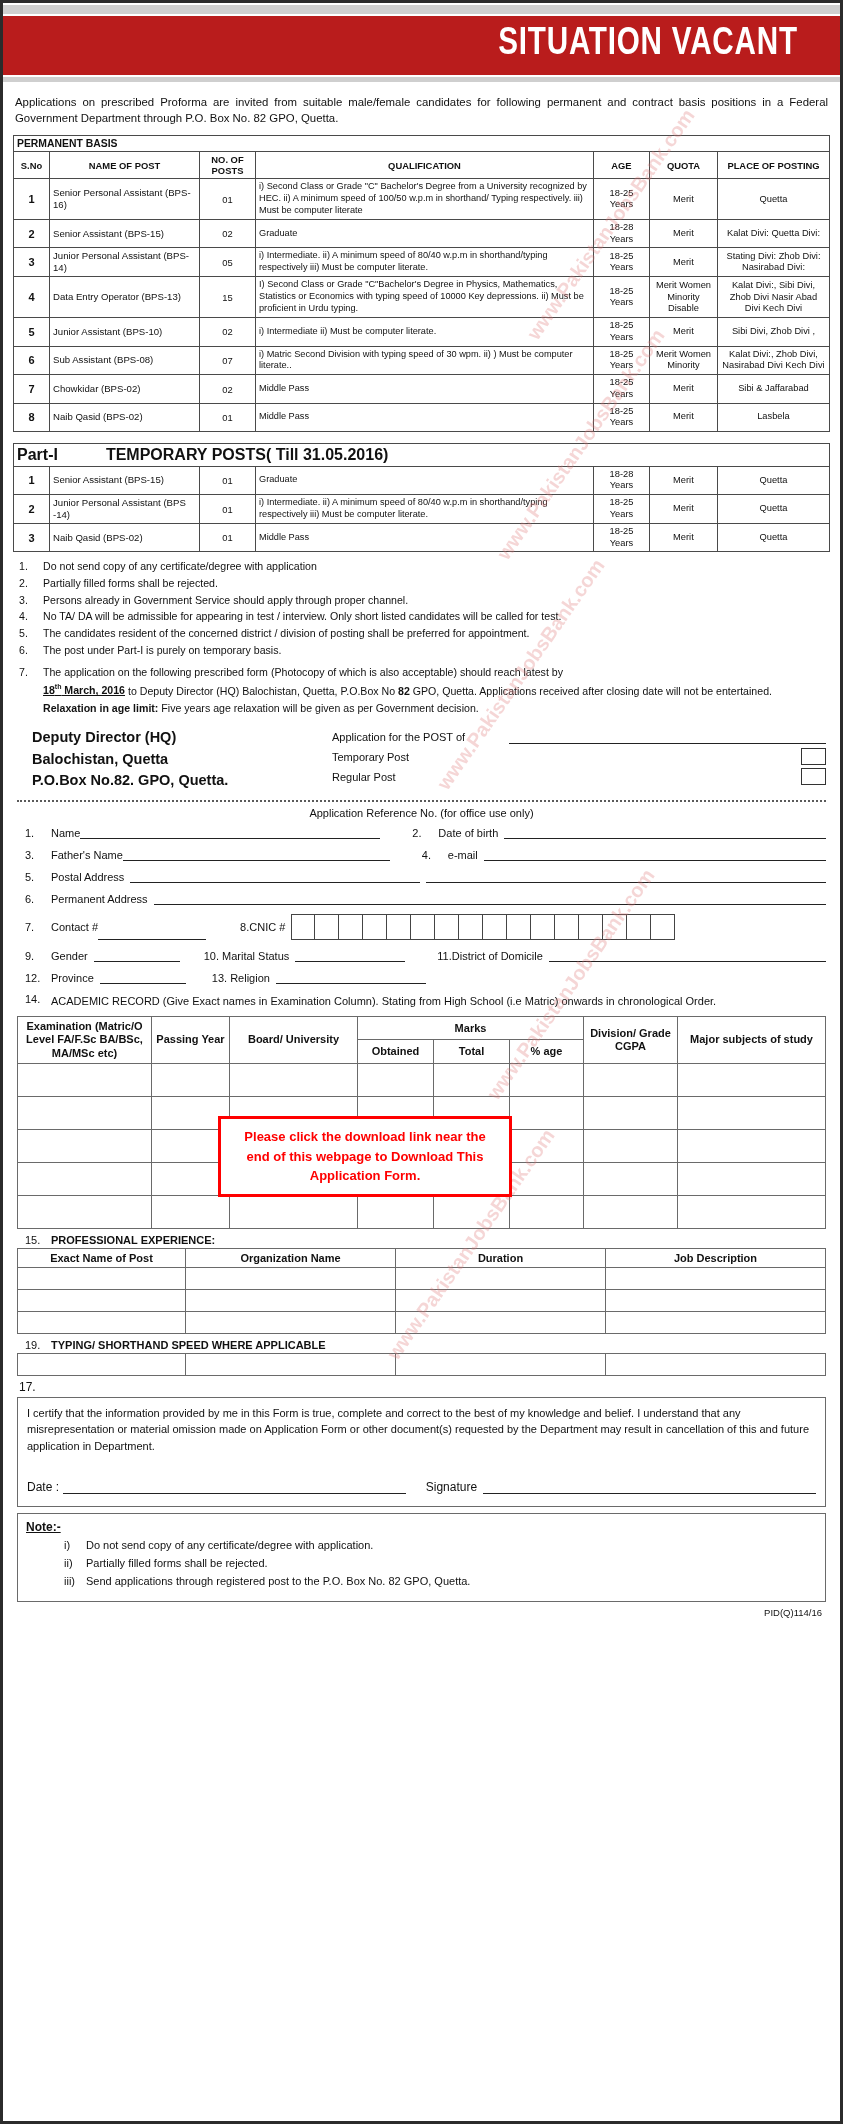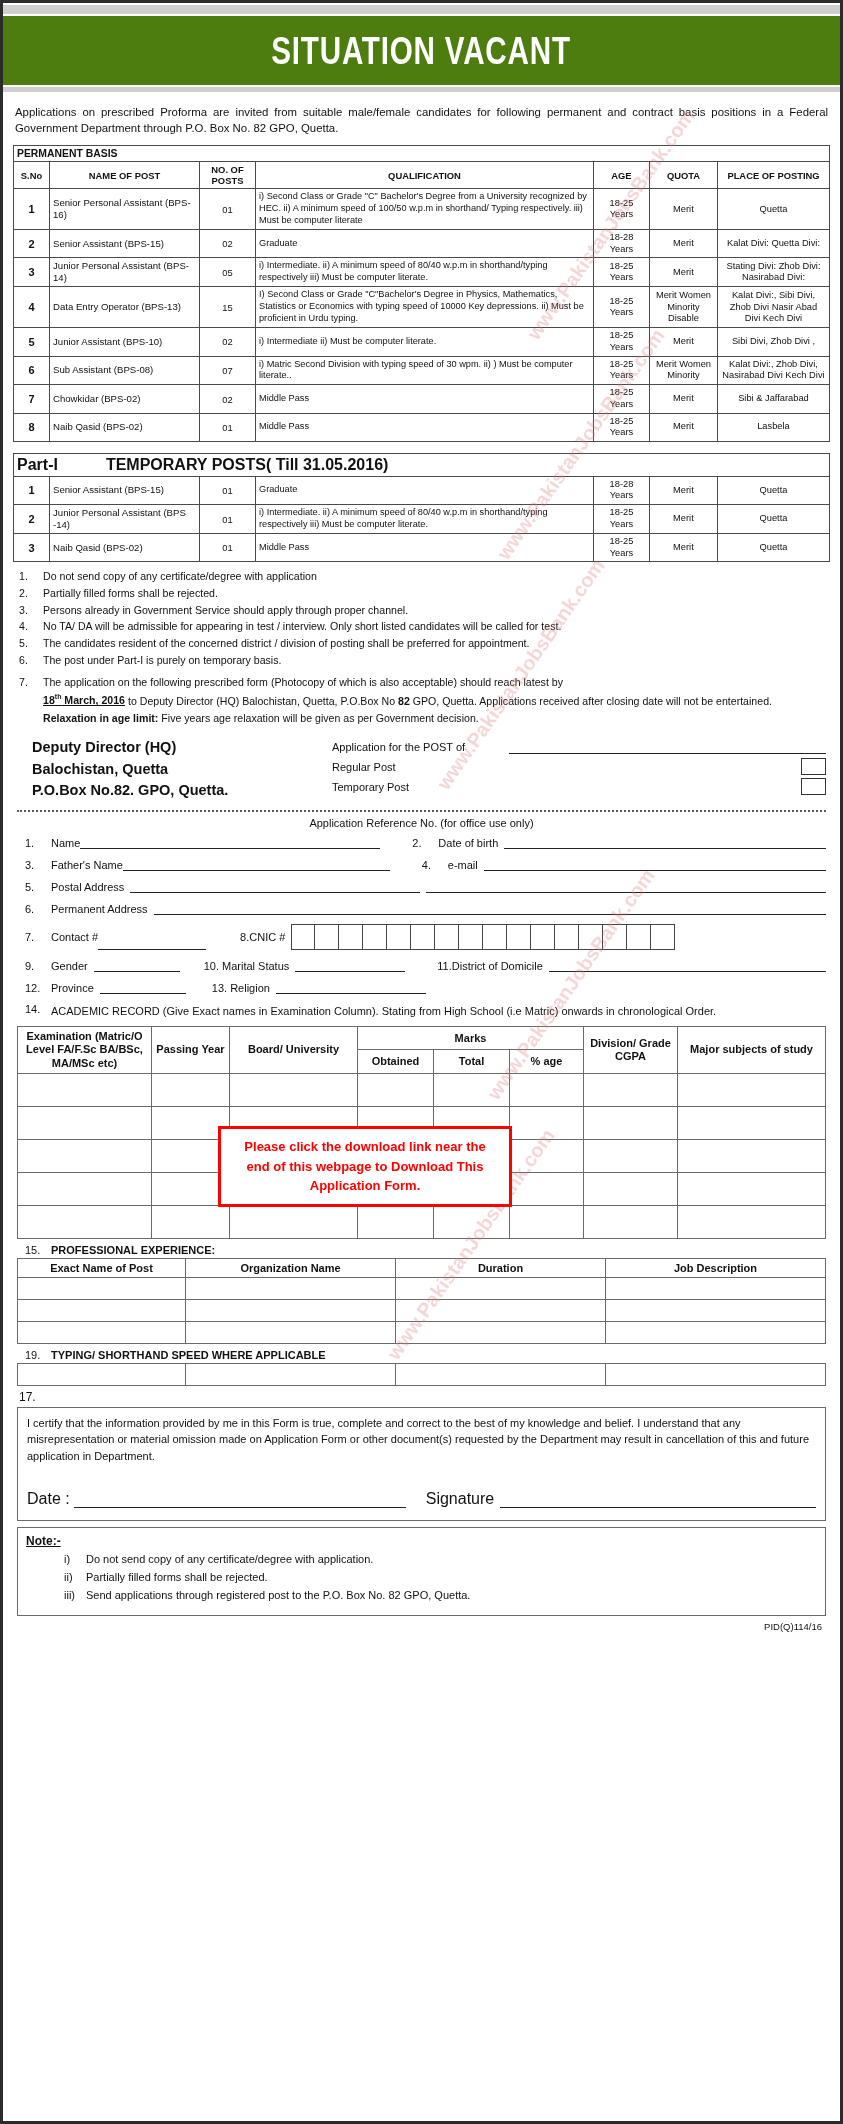--- a/index.html
+++ b/index.html
@@ -16,24 +16,24 @@
   .page {
     position:absolute; inset:0;
     background:#fff;
     border:3px solid #2b2b2b;
   }
   .topbar-wrap { padding:0; }
   .grayband { height:13px; background:#cfcfcf; border-top:2px solid #fff; border-bottom:2px solid #fff; }
   .grayband.thin { height:9px; }
 
   .banner {
-    background:#4d7c0f;
+    background:#b91c1c;
     color:#fff;
-    text-align:center;
-    padding:14px 0 12px;
+    text-align:right;
+    padding:4px 0 12px;
   }
   .banner h1 {
     margin:0;
     font-size:38px;
     font-weight:bold;
     letter-spacing:1px;
     font-family:"Liberation Sans", sans-serif;
     transform:scaleX(0.78);
     display:inline-block;
   }
@@ -150,21 +150,21 @@
   table.exp th { font-size:11px; font-weight:bold; text-align:center; padding:3px 2px; }
   table.exp td.empty { height:22px; }
 
   table.typ { margin:0 4px; width:calc(100% - 8px); }
   table.typ td { border:1px solid #6a6a6a; height:22px; }
 
   .n17 { font-size:12px; margin:4px 0 3px 6px; }
 
   .cert-box { margin:0 4px; border:1px solid #6a6a6a; padding:7px 9px 12px 9px; }
   .cert-text { font-size:11px; line-height:1.5; text-align:left; }
-  .sig-row { display:flex; margin-top:26px; font-size:16px; align-items:flex-end; }
+  .sig-row { display:flex; margin-top:26px; font-size:12px; align-items:flex-end; }
   .sig-row .dlabel { white-space:nowrap; }
   .sig-left { width:48%; display:flex; align-items:flex-end; }
   .sig-right { flex:1; display:flex; align-items:flex-end; padding-left:20px; }
 
   .note-box { margin:6px 4px 0 4px; border:1px solid #6a6a6a; padding:6px 8px 8px 8px; }
   .note-title { font-weight:bold; text-decoration:underline; font-size:12px; margin-bottom:5px; }
   .note-box ul { list-style:none; margin:0; padding:0; font-size:11px; }
   .note-box li { display:flex; margin-bottom:6px; }
   .note-box li .rn { width:60px; flex:none; padding-left:38px; }
 
@@ -398,25 +398,25 @@
         <div>Deputy Director (HQ)</div>
         <div>Balochistan, Quetta</div>
         <div>P.O.Box No.82. GPO, Quetta.</div>
       </div>
       <div class="addr-right">
         <div class="ar-line">
           <span class="ar-label">Application for the POST of</span>
           <span class="ul-fill"></span>
         </div>
         <div class="ar-line2">
-          <span>Regular Post</span>
+          <span>Temporary Post</span>
           <span class="chkbox"></span>
         </div>
         <div class="ar-line2">
-          <span>Temporary Post</span>
+          <span>Regular Post</span>
           <span class="chkbox"></span>
         </div>
       </div>
     </div>
 
     <div class="dotted-sep"></div>
 
     <div class="appref">Application Reference No. (for office use only)</div>
 
     <div class="fields">

